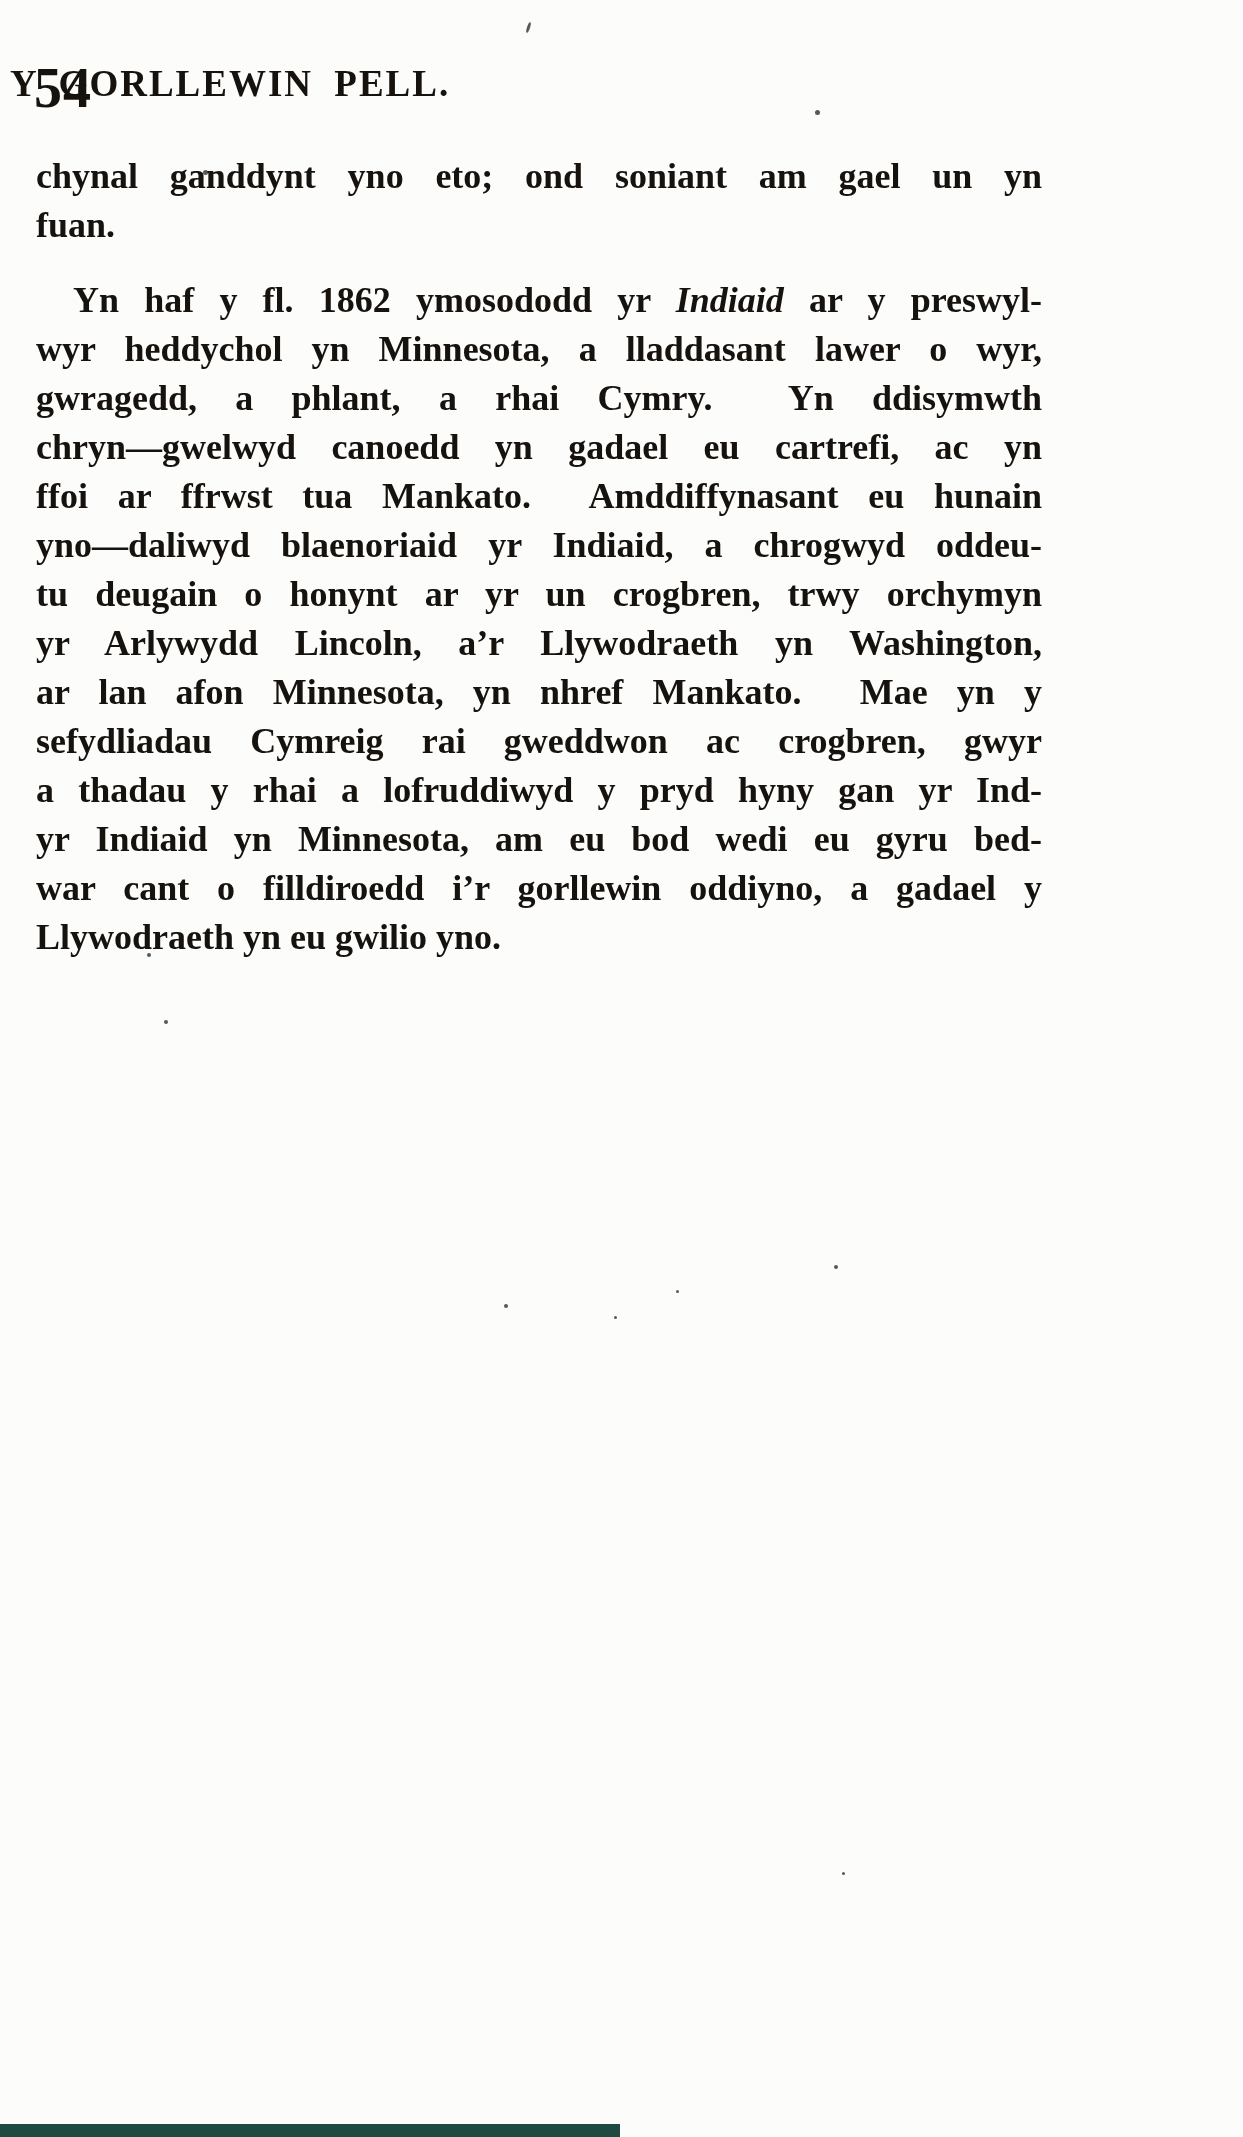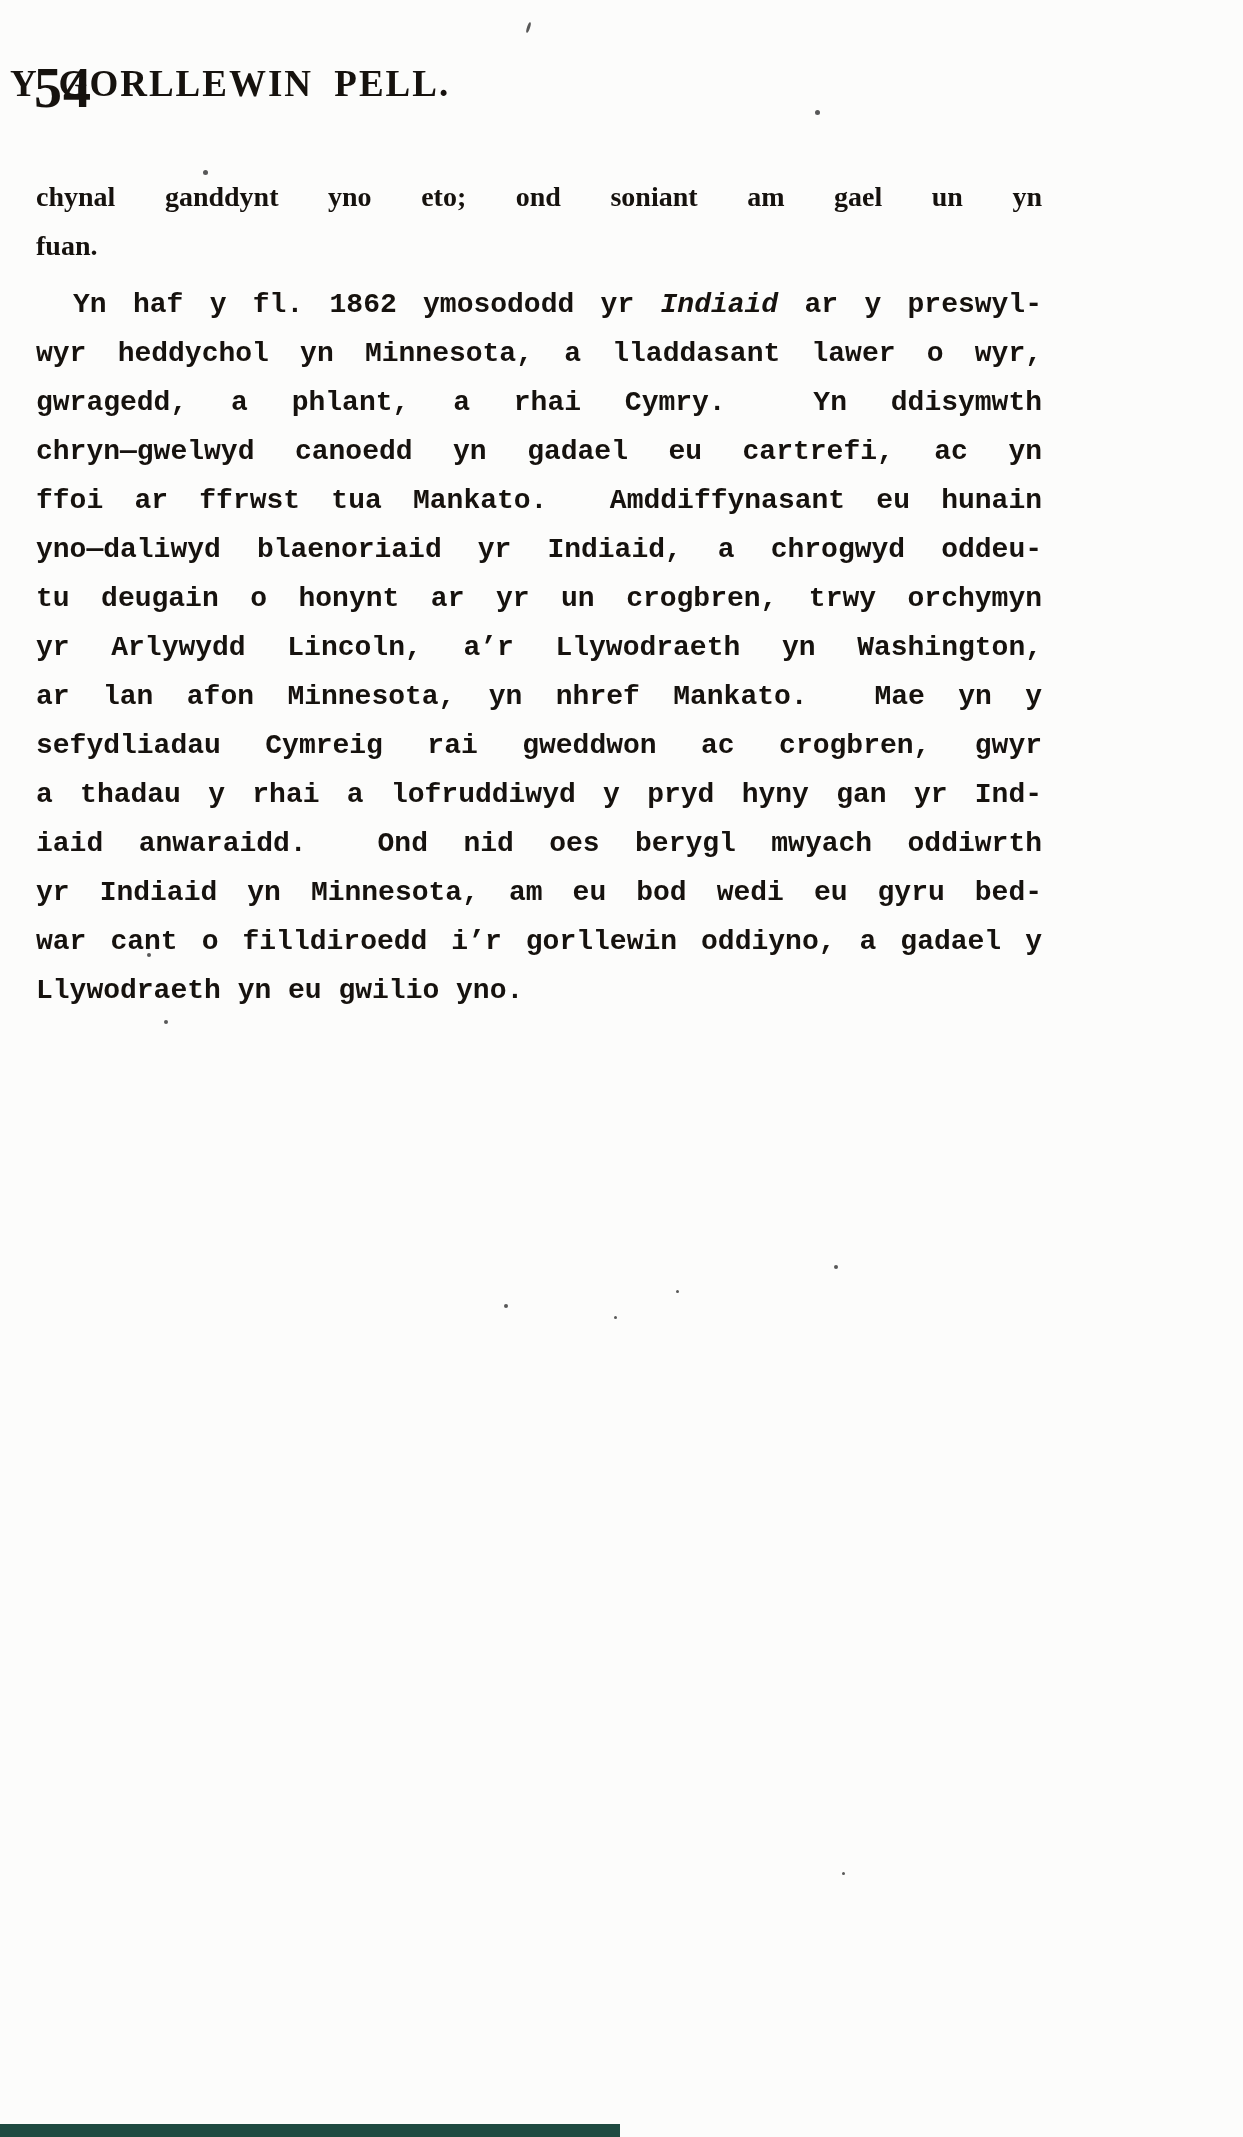--- a/index.html
+++ b/index.html
@@ -34,39 +34,38 @@
     text-align:left;
     font-size:37px;
     font-weight:700;
     letter-spacing:2px;
     word-spacing:10px;
     white-space:nowrap;
   }
   .body-text{
     position:absolute;
     left:36px;
-    top:172px;
+    top:152px;
     width:1006px;
-    font-size:28px;
+    font-size:36px;
     font-weight:700;
     line-height:49px;
   }
   .line{
     text-align:justify;
     text-align-last:justify;
   }
   .line.nj{
     text-align-last:left;
   }
   .line.indent{
     text-indent:37px;
   }
   .para2{
-    margin-top:10px;
-    font-family:Liberation Mono, monospace;
+    margin-top:26px;
   }
   .it{
     font-style:italic;
   }
   .speck{
     position:absolute;
     background:var(--speck);
     border-radius:50%;
     opacity:.85;
   }
@@ -104,21 +103,20 @@
       <div class="line">wyr heddychol yn Minnesota, a lladdasant lawer o wyr,</div>
       <div class="line">gwragedd, a phlant, a rhai Cymry.&nbsp; Yn ddisymwth</div>
       <div class="line">chryn—gwelwyd canoedd yn gadael eu cartrefi, ac yn</div>
       <div class="line">ffoi ar ffrwst tua Mankato.&nbsp; Amddiffynasant eu hunain</div>
       <div class="line">yno—daliwyd blaenoriaid yr Indiaid, a chrogwyd oddeu-</div>
       <div class="line">tu deugain o honynt ar yr un crogbren, trwy orchymyn</div>
       <div class="line">yr Arlywydd Lincoln, a’r Llywodraeth yn Washington,</div>
       <div class="line">ar lan afon Minnesota, yn nhref Mankato.&nbsp; Mae yn y</div>
       <div class="line">sefydliadau Cymreig rai gweddwon ac crogbren, gwyr</div>
       <div class="line">a thadau y rhai a lofruddiwyd y pryd hyny gan yr Ind-</div>
-      <div class="line">iaid anwaraidd.&nbsp; Ond nid oes berygl mwyach oddiwrth</div>
       <div class="line">yr Indiaid yn Minnesota, am eu bod wedi eu gyru bed-</div>
       <div class="line">war cant o filldiroedd i’r gorllewin oddiyno, a gadael y</div>
       <div class="line nj">Llywodraeth yn eu gwilio yno.</div>
     </div>
 
   </div>
 
   <div id="specks">
       <div class="speck" style="left: 527px; top: 22px; width: 3px; height: 11px; transform: rotate(18deg);"></div>
       <div class="speck" style="left: 815px; top: 110px; width: 5px; height: 5px;"></div>

